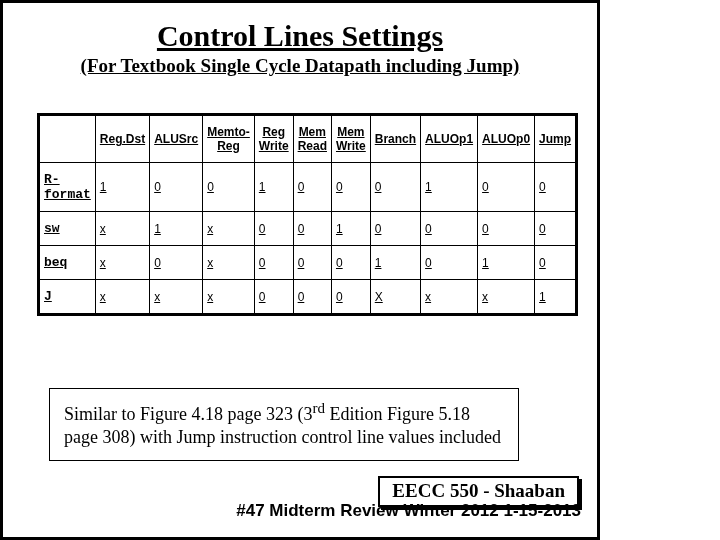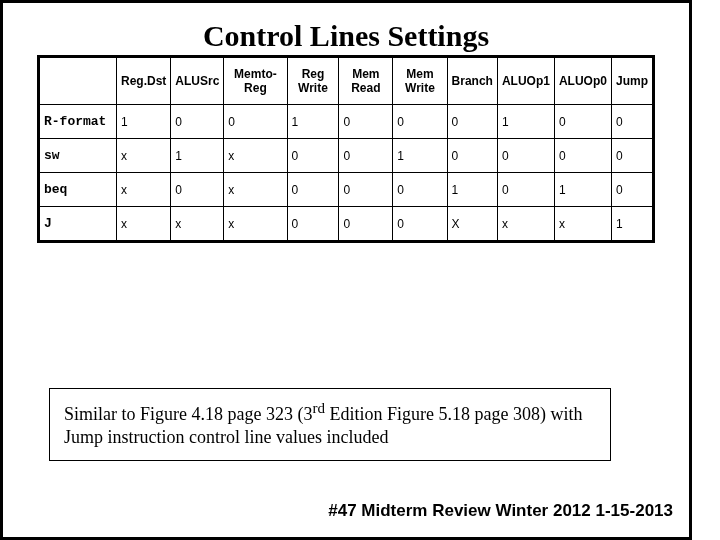--- a/index.html
+++ b/index.html
@@ -7,25 +7,26 @@
     margin: 0;
     padding: 0;
     background: #fff;
     font-family: "Times New Roman", Times, serif;
     color: #000;
     width: 720px;
     height: 540px;
     overflow: hidden;
   }
   .slide {
-    width: 692px;
+    width: 600px;
     height: 540px;
     border: 3px solid #000;
     position: relative;
     padding: 12px 24px 16px 24px;
+    text-decoration: underline;
   }
   .title {
     text-align: center;
     font-size: 30px;
     font-weight: bold;
     margin: 4px 0 2px 0;
   }
   .subtitle {
     text-align: center;
     font-size: 19px;
@@ -98,20 +99,21 @@
     font-weight: bold;
     font-family: Arial, Helvetica, sans-serif;
   }
 </style>
 </head>
 <body>
 
 <div class="slide">
 
   <div class="title">Control Lines Settings</div>
+  <div class="subtitle">(For Textbook Single Cycle Datapath including Jump)</div>
 
   <div class="tablewrap">
     <table>
       <thead>
         <tr>
           <th></th>
           <th>Reg.Dst</th>
           <th>ALUSrc</th>
           <th>Memto-Reg</th>
           <th>Reg Write</th>
@@ -177,15 +179,16 @@
           <td>1</td>
         </tr>
       </tbody>
     </table>
   </div>
 
   <div class="note">
     <span>Similar to Figure 4.18 page 323 (3</span><sup>rd</sup><span> Edition Figure 5.18 page 308) with Jump instruction control line values included</span>
   </div>
 
+  <div class="footer1">EECC 550 - Shaaban</div>
   <div class="footer2">#47   Midterm Review  Winter 2012  1-15-2013</div>
 
 </div>
 
 </body></html>

